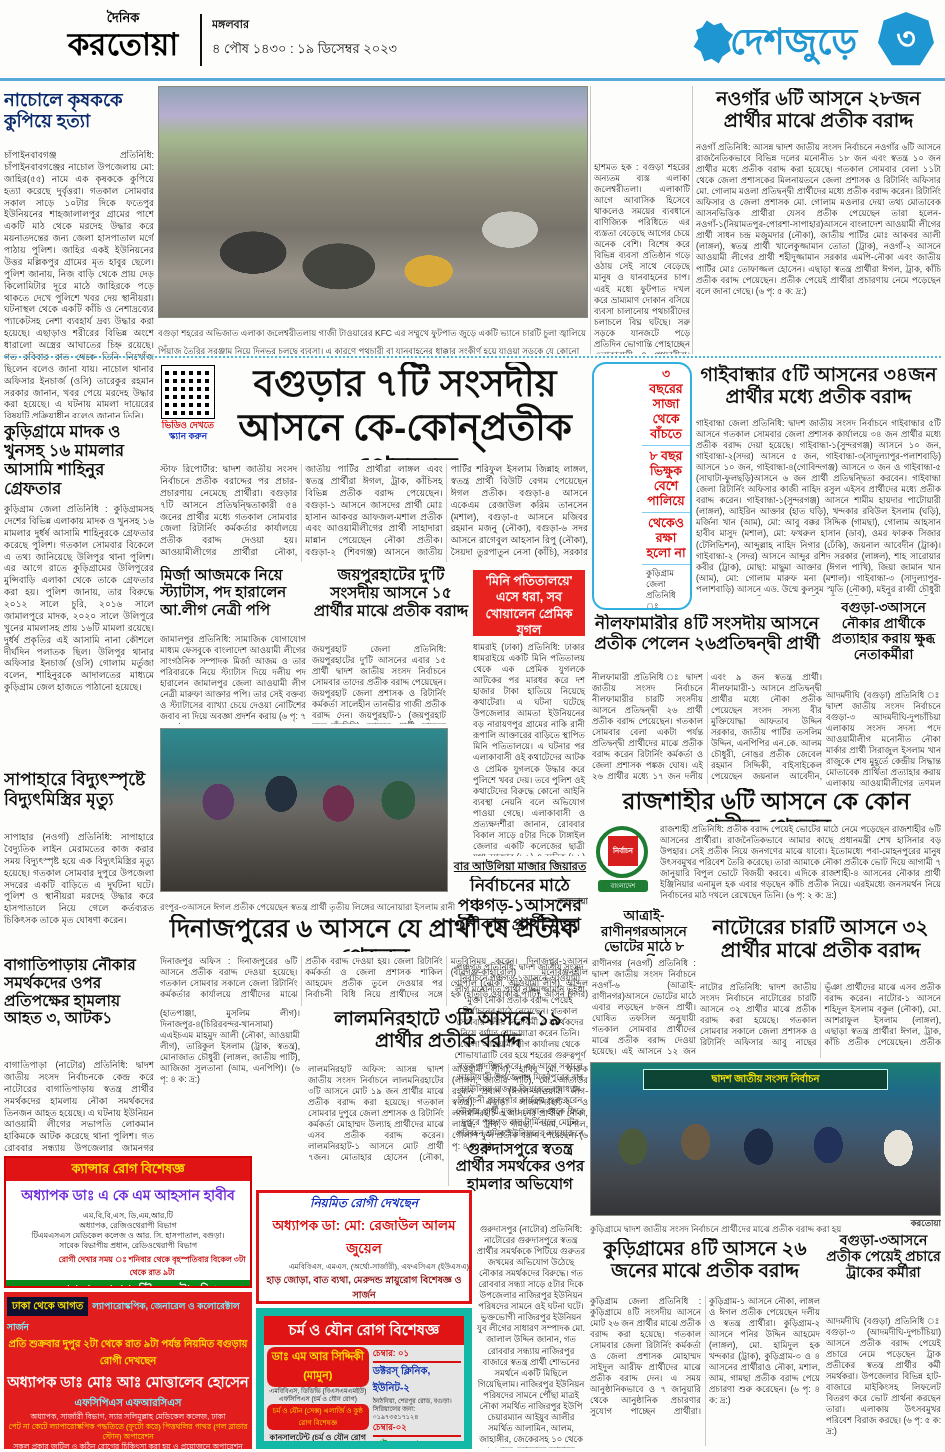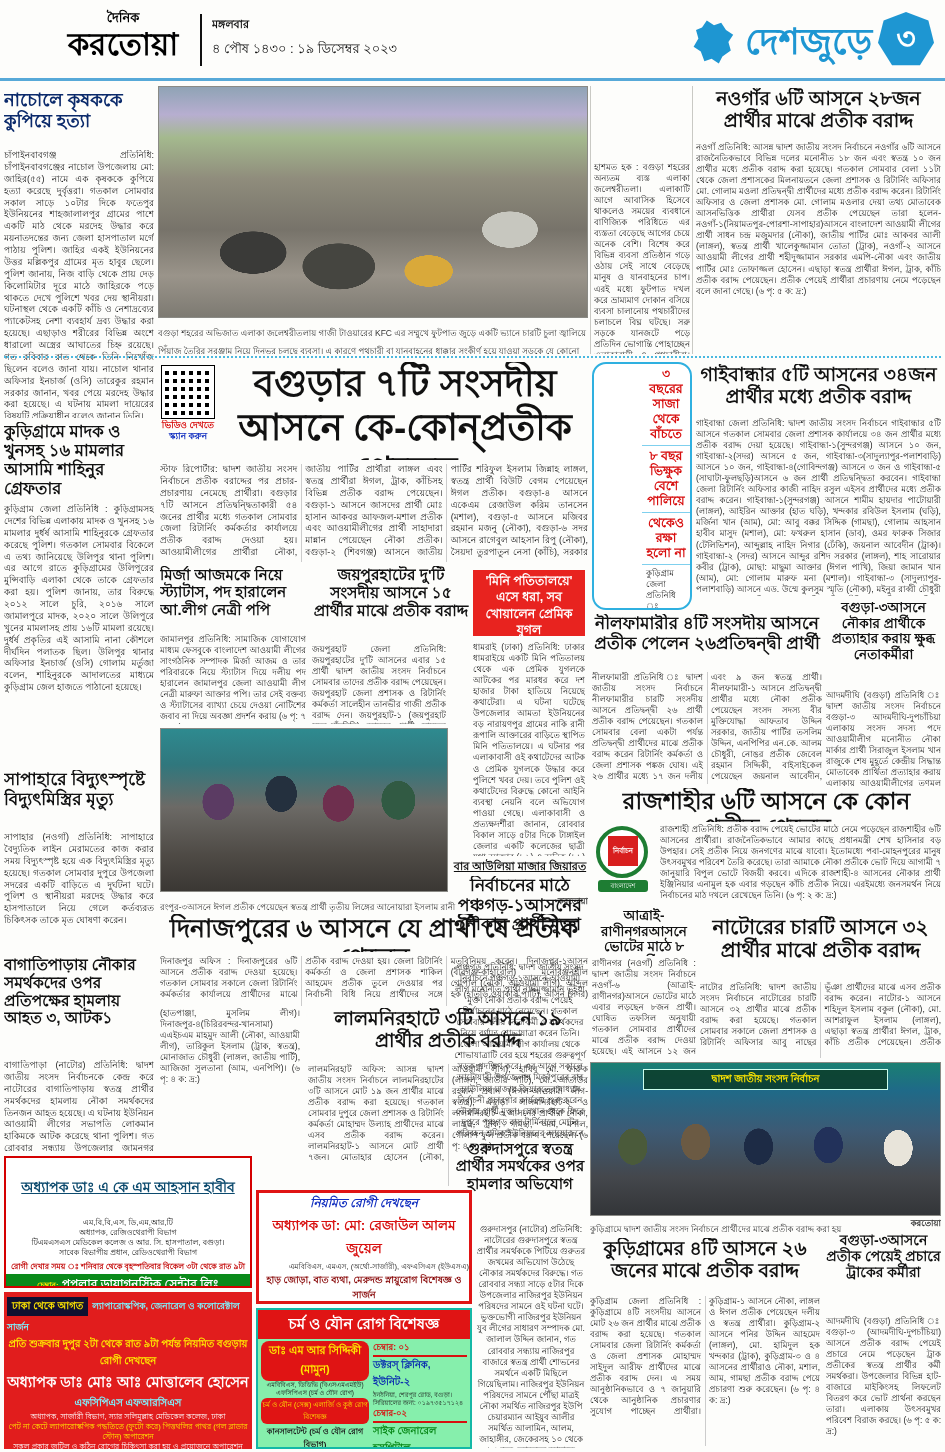--- a/index.html
+++ b/index.html
@@ -36,43 +36,43 @@
       background-blend-mode:screen; border:3px solid #fff; outline:1px solid #000; }
   .eclogo { width:62px; height:70px; float:left; margin:0 6px 2px 0; position:relative; }
   .eclogo .ring { position:absolute; left:4px; top:2px; width:52px; height:52px; border-radius:50%;
                   border:4px solid #1e7d33; background:#fff; }
   .eclogo .box { position:absolute; left:16px; top:12px; width:30px; height:30px; background:#d81f1f;
                  color:#fff; font-size:7px; font-weight:bold; display:flex; align-items:center; justify-content:center; }
   .eclogo .ribbon { position:absolute; left:6px; bottom:2px; width:50px; height:12px; background:#1e7d33;
                     color:#fff; font-size:6.5px; text-align:center; line-height:12px; border-radius:3px; }
   .adc { border:2px solid #d40000; background:#fff; }
   .adc .ban { background:#e01414; color:#ffe600; font-weight:bold; text-align:center; font-size:13px; padding:1px; }
-  .adc .nm { color:#0c4a6e; font-weight:bold; text-align:center; font-size:14px; padding:18px 0;text-decoration:underline; }
+  .adc .nm { color:#6d28d9; font-weight:bold; text-align:center; font-size:14px; padding:3px 0; }
   .adc .ln { font-size:7.8px; text-align:center; line-height:1.3; color:#111; }
-  .adc .tm { font-size:7.8px; text-align:center; color:#c40c0c; font-weight:bold; padding:1px 0; }
+  .adc .tm { font-size:7.8px; text-align:center; color:#c40c0c; font-weight:bold; padding:1px 0;margin-left:48px; }
   .adc .grn { background:#0a8a1a; color:#fff; font-weight:bold; text-align:center; font-size:12px; padding:1px; }
   .adc .ser { color:#0a35c4; font-weight:bold; text-align:center; font-size:9.5px; }
   .adm { background:#e11d1d; color:#fff; padding:3px; }
   .adm .tag { display:inline-block; background:#101030; color:#ffe600; font-weight:bold; font-size:10px; padding:1px 5px; }
   .adm .spec { color:#7ff3ff; font-weight:bold; font-size:9px; display:inline; padding-left:4px; }
   .adm .sched { color:#ffe600; font-size:10px; text-align:center; font-weight:bold; padding:1px 0; }
   .adm .nm { color:#fff; font-weight:bold; font-size:14.5px; text-align:center; }
   .adm .deg { color:#7ff3ff; font-weight:bold; font-size:10px; text-align:center; }
   .adm .ln { font-size:7.6px; color:#fff; text-align:center; line-height:1.3; }
   .adm .cols { display:flex; gap:3px; margin-top:2px; }
   .adm .cbx { flex:1; font-size:7.2px; color:#111; padding:2px; line-height:1.3; text-align:center; }
   .adm .pink { background:#f7b8d8; }
   .adm .cyan { background:#b8ecf7; }
   .adj { border:3px solid #e01414; background:#fff; }
   .adj .top { color:#1330c0; font-style:italic; font-weight:bold; text-align:center; font-size:12px; padding:1px; }
   .adj .nm { color:#d80f0f; font-weight:bold; text-align:center; font-size:13.5px; }
   .adj .deg { font-size:7.5px; text-align:right; }
   .adj .spec { color:#8a0b0b; font-weight:bold; font-size:9.5px; text-align:center; }
   .adj .ln { font-size:7.6px; text-align:center; line-height:1.25; }
-  .adx { background:#86efac; border:2px solid #14b8a6; }
+  .adx { background:#e5e5e5; border:8px solid #14b8a6; }
   .adx .ban { background:#e01414; color:#fff; font-weight:bold; text-align:center; font-size:15px; padding:2px; }
   .adx .row { display:flex; gap:4px; padding:2px 3px; }
   .adx .lft { flex:1.15; } .adx .rgt { flex:1; }
   .adx .nm { background:#e01414; color:#ffe600; font-weight:bold; font-size:11px; text-align:center; border-radius:8px; padding:1px; }
   .adx .dg { font-size:6.4px; text-align:center; line-height:1.25; }
   .adx .sp { background:#e01414; color:#ffe600; font-size:7px; text-align:center; border-radius:6px; padding:1px; margin:1px 0; }
   .adx .cn { font-weight:bold; font-size:8px; text-align:center; }
   .adx .ct { color:#d80f0f; font-weight:bold; font-size:8.5px; border-bottom:2px solid #d80f0f; }
   .adx .cb { color:#0b2fb0; font-weight:bold; font-size:10px; }
   .adx .cg { color:#0a8a1a; font-weight:bold; font-size:10px; }
@@ -91,21 +91,21 @@
     <div class="abs" style="left:200px;top:14px;width:2px;height:52px;background:#111;"></div>
     <div class="abs" style="left:212px;top:16px;width:240px;height:56px;">
       <div style="font-weight:bold;font-size:11px;color:#111;">মঙ্গলবার</div>
       <div style="font-size:13px;color:#111;margin-top:4px;">৪ পৌষ ১৪৩০ : ১৯ ডিসেম্বর ২০২৩</div>
     </div>
     <span class="abs" style="left:690px;top:18px;width:48px;height:48px;">
       <svg viewBox="0 0 40 40" width="48" height="48">
           <path fill="#1e96d2" d="M14 2 L20 6 L26 4 L30 10 L36 14 L32 20 L34 27 L27 32 L24 38 L18 34 L12 36 L9 28 L3 24 L7 17 L5 10 L10 8 Z"></path>
         </svg>
     </span>
-    <div class="abs" style="left:730px;top:16px;width:150px;height:52px;font-weight:bold;font-size:36px;color:#1e96d2;line-height:52px;margin-left:15px;">দেশজুড়ে</div>
+    <div class="abs" style="left:730px;top:16px;width:150px;height:52px;font-weight:bold;font-size:36px;color:#1e96d2;line-height:52px;">দেশজুড়ে</div>
     <div class="abs badge" style="left:878px;top:12px;width:56px;height:56px;font-size:30px;">
         <span>৩</span>
       </div>
   </div>
   <div class="abs rule-blue" style="left:0;top:78px;width:945px;height:3px;"></div>
 
   <div class="abs h left" style="left:4px;top:90px;width:150px;height:56px;font-size:18px;color:#0b2a6b;">নাচোলে কৃষককে কুপিয়ে হত্যা</div>
   <div class="abs b" style="left:4px;top:150px;width:150px;height:268px;">চাঁপাইনবাবগঞ্জ প্রতিনিধি: চাঁপাইনবাবগঞ্জের নাচোল উপজেলায় মো: জাহির(৫৫) নামে এক কৃষককে কুপিয়ে হত্যা করেছে দুর্বৃত্তরা। গতকাল সোমবার সকাল সাড়ে ১০টার দিকে ফতেপুর ইউনিয়নের শাহজালালপুর গ্রামের পাশে একটি মাঠ থেকে মরদেহ উদ্ধার করে ময়নাতদন্তের জন্য জেলা হাসপাতাল মর্গে পাঠায় পুলিশ। জাহির একই ইউনিয়নের উত্তর মল্লিকপুর গ্রামের মৃত হাবুর ছেলে। পুলিশ জানায়, নিজ বাড়ি থেকে প্রায় দেড় কিলোমিটার দূরে মাঠে জাহিরকে পড়ে থাকতে দেখে পুলিশে খবর দেয় স্থানীয়রা। ঘটনাস্থল থেকে একটি কাঁচি ও নেশাদ্রব্যের প্যাকেটসহ নেশা ব্যবহার্য দ্রব্য উদ্ধার করা হয়েছে। এছাড়াও শরীরের বিভিন্ন অংশে ধারালো অস্ত্রের আঘাতের চিহ্ন রয়েছে। গত রবিবার রাত থেকে তিনি নিখোঁজ ছিলেন বলেও জানা যায়। নাচোল থানার অফিসার ইনচার্জ (ওসি) তারেকুর রহমান সরকার জানান, খবর পেয়ে মরদেহ উদ্ধার করা হয়েছে। এ ঘটনায় মামলা দায়েরের বিষয়টি প্রক্রিয়াধীন বলেও জানান তিনি।</div>
 
   <div class="abs h left" style="left:4px;top:422px;width:150px;height:78px;font-size:16.5px;">কুড়িগ্রামে মাদক ও খুনসহ ১৬ মামলার আসামি শাহিনুর গ্রেফতার</div>
@@ -227,20 +227,21 @@
     <span class="cap" style="float:right;font-weight:bold;">করতোয়া</span>
   </div>
 
   <div class="abs h" style="left:590px;top:1238px;width:230px;height:54px;font-size:19px;">কুড়িগ্রামের ৪টি আসনে ২৬ জনের মাঝে প্রতীক বরাদ্দ</div>
   <div class="abs b2 cols2" style="left:590px;top:1296px;width:230px;height:150px;">কুড়িগ্রাম জেলা প্রতিনিধি : কুড়িগ্রামে ৪টি সংসদীয় আসনে মোট ২৬ জন প্রার্থীর মাঝে প্রতীক বরাদ্দ করা হয়েছে। গতকাল সোমবার জেলা রিটার্নিং কর্মকর্তা ও জেলা প্রশাসক মোহাম্মদ সাইদুল আরীফ প্রার্থীদের মাঝে প্রতীক বরাদ্দ দেন। এ সময় আনুষ্ঠানিকভাবে ও ৭ জানুয়ারি থেকে আনুষ্ঠানিক প্রচারণার সুযোগ পাচ্ছেন প্রার্থীরা। কুড়িগ্রাম-১ আসনে নৌকা, লাঙ্গল ও ঈগল প্রতীক পেয়েছেন দলীয় ও স্বতন্ত্র প্রার্থীরা। কুড়িগ্রাম-২ আসনে পনির উদ্দিন আহমেদ (লাঙ্গল), মো. হামিদুল হক খন্দকার (ট্রাক), কুড়িগ্রাম-৩ ও ৪ আসনের প্রার্থীরাও নৌকা, মশাল, আম, গামছা প্রতীক বরাদ্দ পেয়ে প্রচারণা শুরু করেছেন। (৬ পৃ: ৪ ক: দ্র:)</div>
 
   <div class="abs h" style="left:826px;top:1232px;width:115px;height:80px;font-size:14px;">বগুড়া-৩আসনে প্রতীক পেয়েই প্রচারে ট্রাকের কর্মীরা</div>
   <div class="abs b2" style="left:826px;top:1316px;width:115px;height:130px;">আদমদীঘি (বগুড়া) প্রতিনিধি ঃ বগুড়া-৩ (আদমদীঘি-দুপচাঁচিয়া) আসনে প্রতীক বরাদ্দ পেয়েই প্রচারে নেমে পড়েছেন ট্রাক প্রতীকের স্বতন্ত্র প্রার্থীর কর্মী সমর্থকরা। উপজেলার বিভিন্ন হাট-বাজারে মাইকিংসহ লিফলেট বিতরণ করে ভোট প্রার্থনা করছেন তারা। এলাকায় উৎসবমুখর পরিবেশ বিরাজ করছে। (৬ পৃ: ৫ ক: দ্র:)</div>
 
   <div class="abs adc" style="left:4px;top:1156px;width:248px;height:132px;">
+    <div class="ban">ক্যান্সার রোগ বিশেষজ্ঞ</div>
     <div class="nm">অধ্যাপক ডাঃ এ কে এম আহসান হাবীব</div>
     <div class="ln">এম,বি,বি,এস, ডি,এম,আর,টি</div>
     <div class="ln">অধ্যাপক, রেজিওথেরাপী বিভাগ</div>
     <div class="ln">টিএমএসএস মেডিকেল কলেজ ও আর. সি. হাসপাতাল, বগুড়া।</div>
     <div class="ln">সাবেক বিভাগীয় প্রধান, রেডিওথেরাপী বিভাগ</div>
     <div class="tm">রোগী দেখার সময় ঃ শনিবার থেকে বৃহস্পতিবার বিকেল ৩টা থেকে রাত ৯টা</div>
     <div class="grn"><span style="font-size:8px;color:#ffe600;">চেম্বার:</span> <span>পপুলার ডায়াগনস্টিক সেন্টার লিঃ</span></div>
     <div class="ser" style="font-size:8px;">নতুন ভবন, রুম নং-৬০৯, ঠনঠনিয়া, শেরপুর রোড, বগুড়া।</div>
 
   </div>

